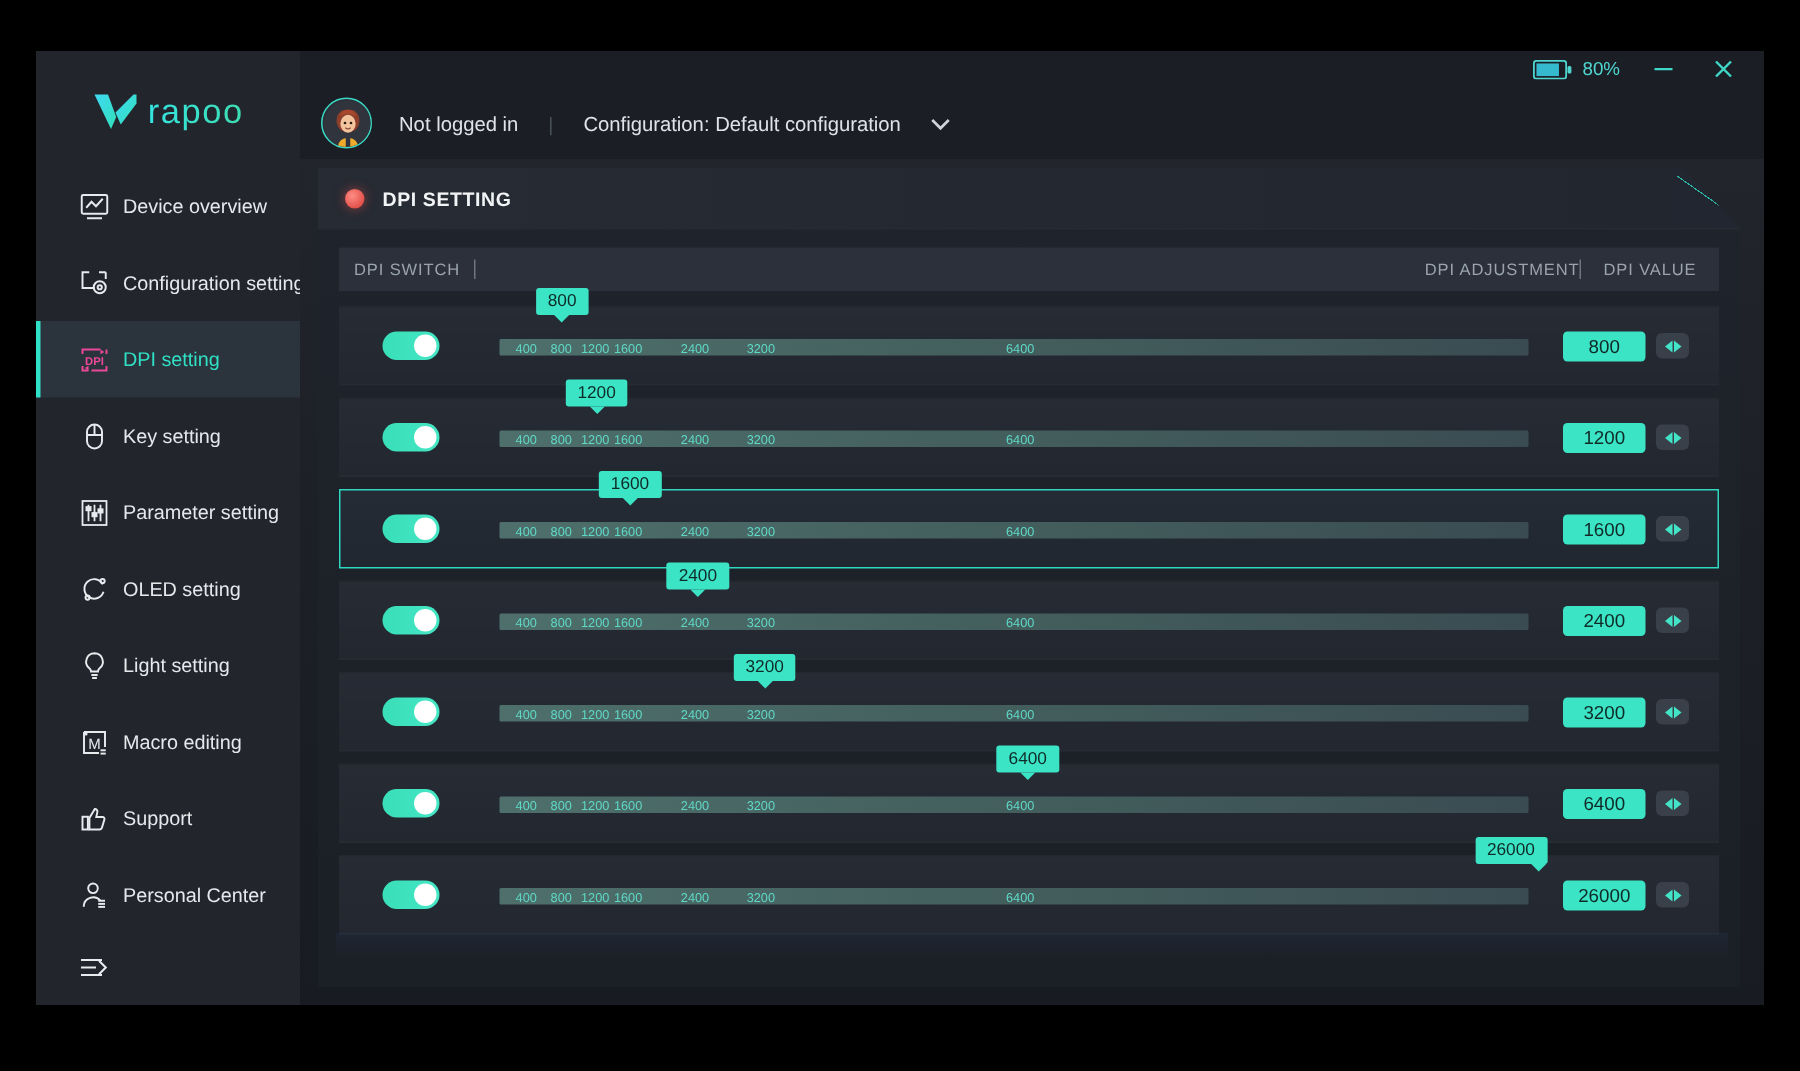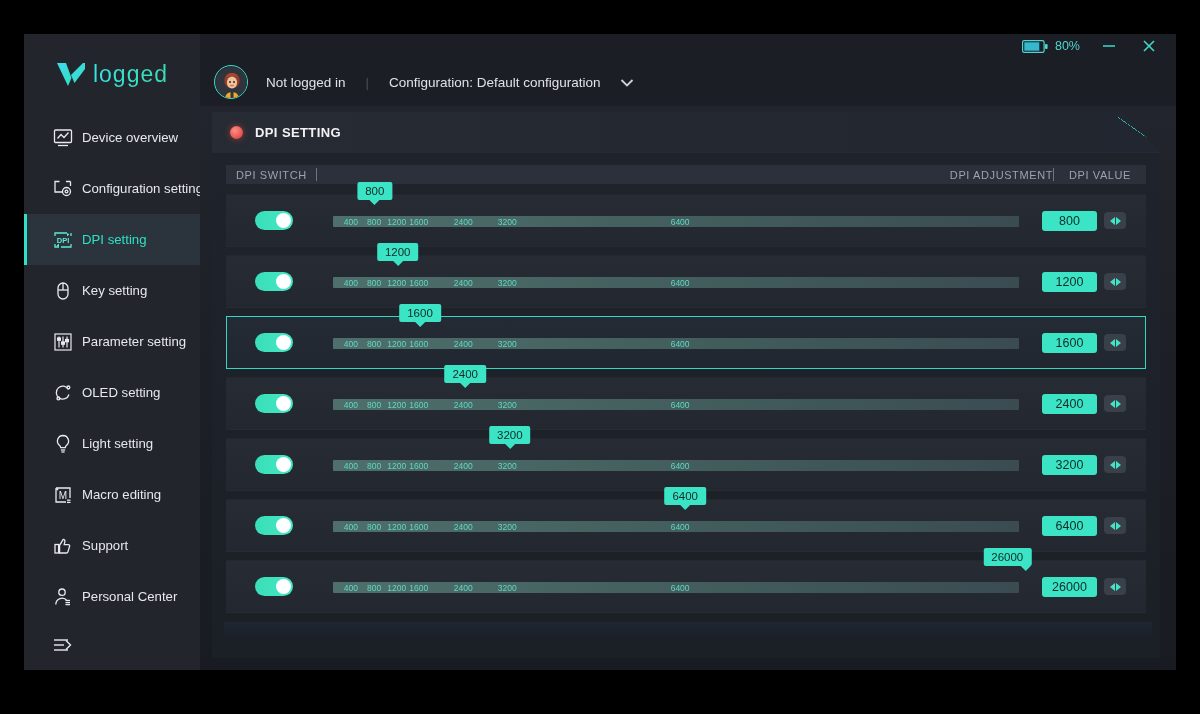--- a/index.html
+++ b/index.html
@@ -59,21 +59,21 @@
     margin-left: 6px;
     font-size: 13.2px;
     color: #e6e8ec;
     white-space: nowrap;
   }
   .nav-item.active {
     background: #2b333c;
     border-left: 3px solid #30e0c8;
     padding-left: 23px;
   }
-  .nav-item.active .nav-ico { color: #5eead4; }
+  .nav-item.active .nav-ico { color: #ec4899; }
   .nav-item.active .nav-label { color: #2fe0c5; }
   .nav-item.collapse-item { padding-left: 26px; height: 46px; }
 
   
   .main {
     flex: 1 1 auto;
     position: relative;
     background: #1e2128;
     background-image:
       linear-gradient(180deg, #23262e 0%, #1c1f25 55%, #181b21 100%);
@@ -154,21 +154,21 @@
   .panel-body {
     background: linear-gradient(180deg,#1f232b 0%,#1b1f26 100%);
     border-top: 1px solid #262a33;
     padding: 12px 14px 16px 14px;
     height: calc(100% - 40px);
   }
 
   
   .col-head {
     display: flex; align-items: center;
-    height: 19px;
+    height: 29px;
     background: #2b303a;
     font-size: 11px;
     color: #9aa3ae;
     letter-spacing: .6px;
     margin-bottom: 10px;
   }
   .ch-switch { width: 90px; padding-left: 10px; }
   .ch-divide { width: 1px; height: 13px; background: #6d757f; }
   .ch-adjust { flex: 1; text-align: right; }
   .ch-value { width: 92px; text-align: center; }
@@ -307,21 +307,21 @@
         <svg class="logo-mark" viewBox="0 0 30 26">
           <defs>
             <linearGradient id="lg" x1="0" y1="0" x2="1" y2="1">
               <stop offset="0" stop-color="#3fd9f5"></stop>
               <stop offset="1" stop-color="#31e0b8"></stop>
             </linearGradient>
           </defs>
           <path d="M1 2 L10 2 L15.5 17 L12 25 Z" fill="url(#lg)"></path>
           <path d="M15 14 L27 2 L29 2 L29 8 L18.5 22 Z" fill="url(#lg)"></path>
         </svg>
-        <span class="logo-text">logged</span>
+        <span class="logo-text">rapoo</span>
       </div>
     </div>
 
     <div class="nav">
 
       <div class="nav-item">
         <span class="nav-ico">
           <svg width="22" height="22" viewBox="0 0 22 22" fill="none" stroke="currentColor" stroke-width="1.3">
             <rect x="2.5" y="3" width="17" height="12.5" rx="1"></rect>
             <polyline points="5.5,11.5 9,7.5 12,10.5 16.5,5.5"></polyline>

